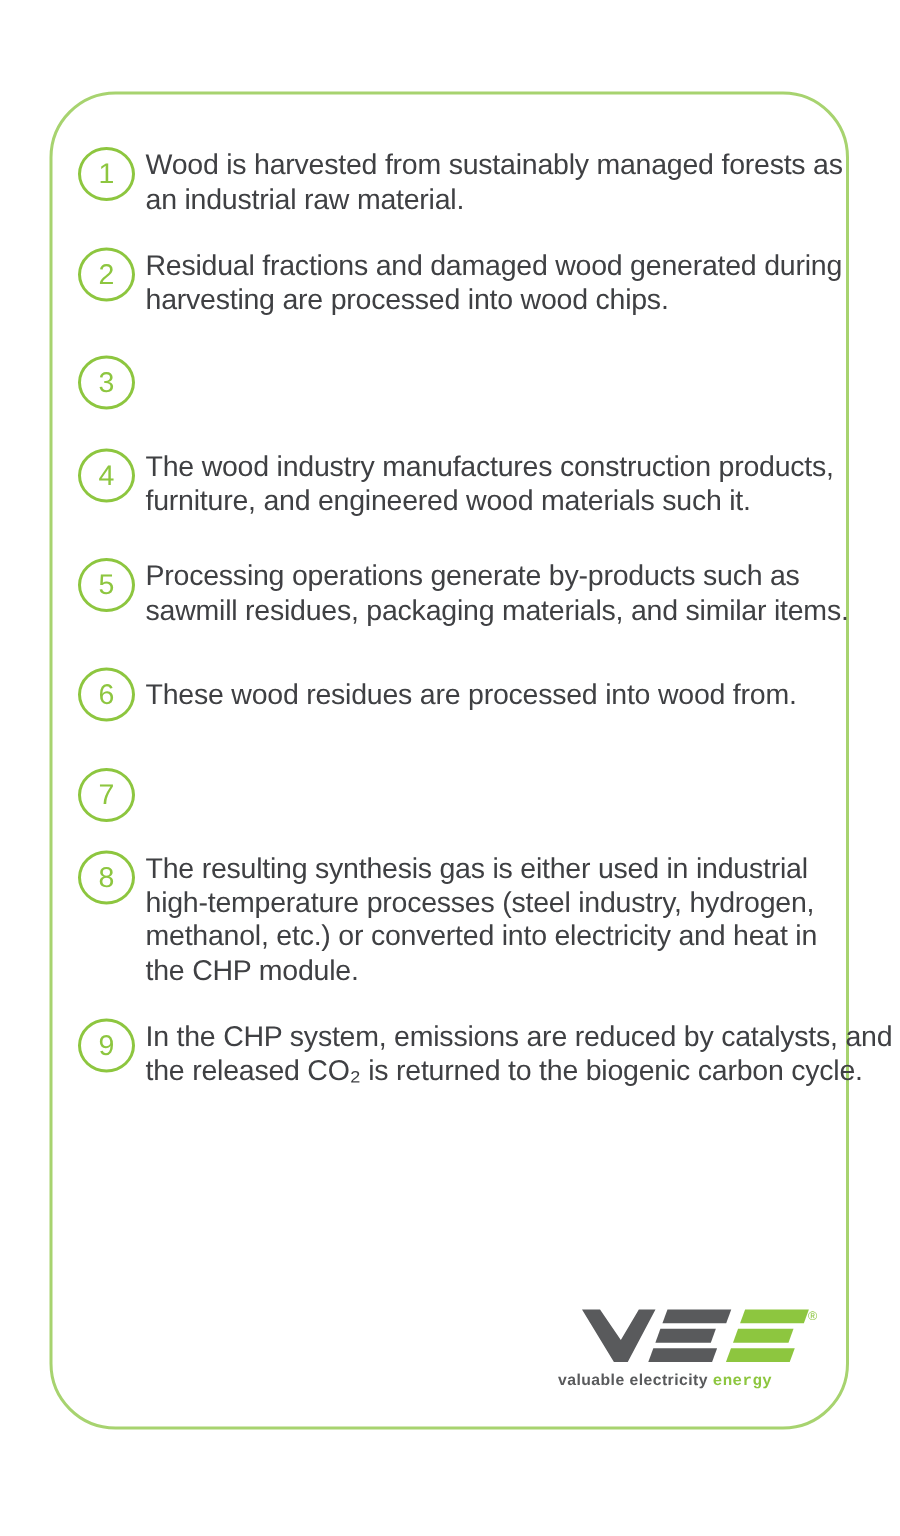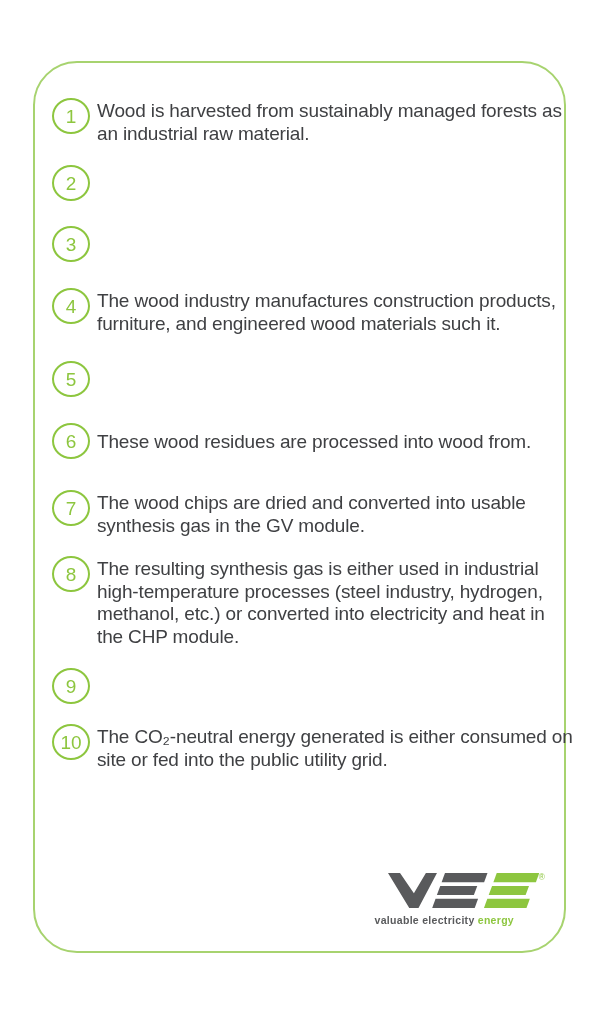--- a/index.html
+++ b/index.html
@@ -78,100 +78,97 @@
   }
   .tagline {
     margin-top: 5px;
     padding-right: 33px;
     font-size: 10.5px;
     font-weight: bold;
     letter-spacing: 0.3px;
     color: #595a5c;
     white-space: nowrap;
   }
-  .tagline .green { color: #8dc63f; }
+  .tagline .green { color: #8dc63f; font-family: Liberation Mono, monospace; }
 </style>
 </head>
 <body>
 
 <div class="card">
   <ol class="steps">
 
     <li class="step">
       <span class="badge">
           <span>1</span>
         </span>
       <p class="step-text">Wood is harvested from sustainably managed forests as
 an industrial raw material.</p>
     </li>
 
     <li class="step">
       <span class="badge">
           <span>2</span>
         </span>
+      <p class="step-text">Residual fractions and damaged wood generated during
+harvesting are processed into wood chips.</p>
     </li>
 
     <li class="step">
       <span class="badge">
           <span>3</span>
         </span>
     </li>
 
     <li class="step">
       <span class="badge">
           <span>4</span>
         </span>
       <p class="step-text">The wood industry manufactures construction products,
 furniture, and engineered wood materials such it.</p>
     </li>
 
     <li class="step">
       <span class="badge">
           <span>5</span>
         </span>
+      <p class="step-text">Processing operations generate by-products such as
+sawmill residues, packaging materials, and similar items.</p>
     </li>
 
     <li class="step">
       <span class="badge">
           <span>6</span>
         </span>
       <p class="step-text">These wood residues are processed into wood from.</p>
     </li>
 
     <li class="step">
       <span class="badge">
           <span>7</span>
         </span>
-      <p class="step-text">The wood chips are dried and converted into usable
-synthesis gas in the GV module.</p>
     </li>
 
     <li class="step">
       <span class="badge">
           <span>8</span>
         </span>
       <p class="step-text">The resulting synthesis gas is either used in industrial
 high-temperature processes (steel industry, hydrogen,
 methanol, etc.) or converted into electricity and heat in
 the CHP module.</p>
     </li>
 
     <li class="step">
       <span class="badge">
           <span>9</span>
         </span>
+      <p class="step-text">In the CHP system, emissions are reduced by catalysts, and
+the released CO₂ is returned to the biogenic carbon cycle.</p>
     </li>
 
-    <li class="step">
-      <span class="badge">
-          <span>10</span>
-        </span>
-      <p class="step-text">The CO₂-neutral energy generated is either consumed on
-site or fed into the public utility grid.</p>
-    </li>
 
   </ol>
 
   <div class="logo">
     <svg width="159" height="37" viewBox="0 0 172 40" xmlns="http://www.w3.org/2000/svg">
       <path d="M0 1 L13 1 L28 23 L41 1 L53 1 L33 39 L23 39 Z" fill="#595a5c"></path>
       <g transform="translate(62 0) skewX(-20)" fill="#595a5c">
         <rect x="0" y="1" width="46" height="10"></rect>
         <rect x="0" y="15" width="40" height="10"></rect>
         <rect x="0" y="29" width="46" height="10"></rect>

